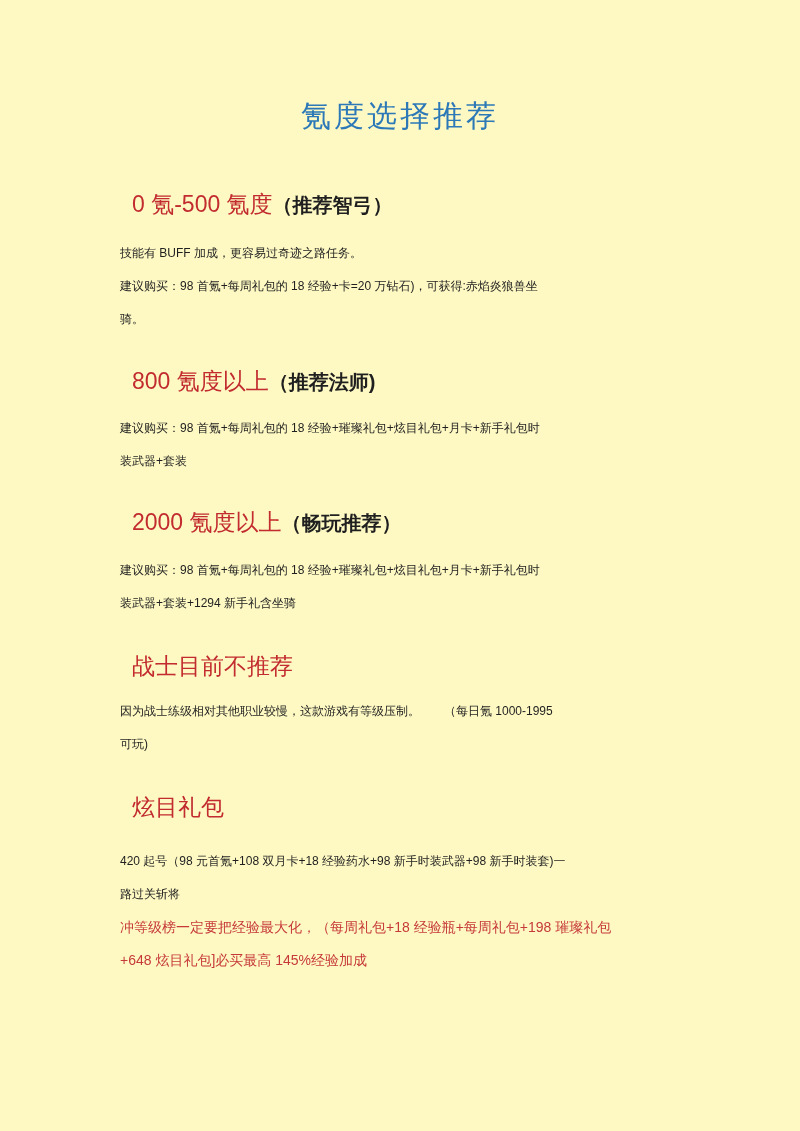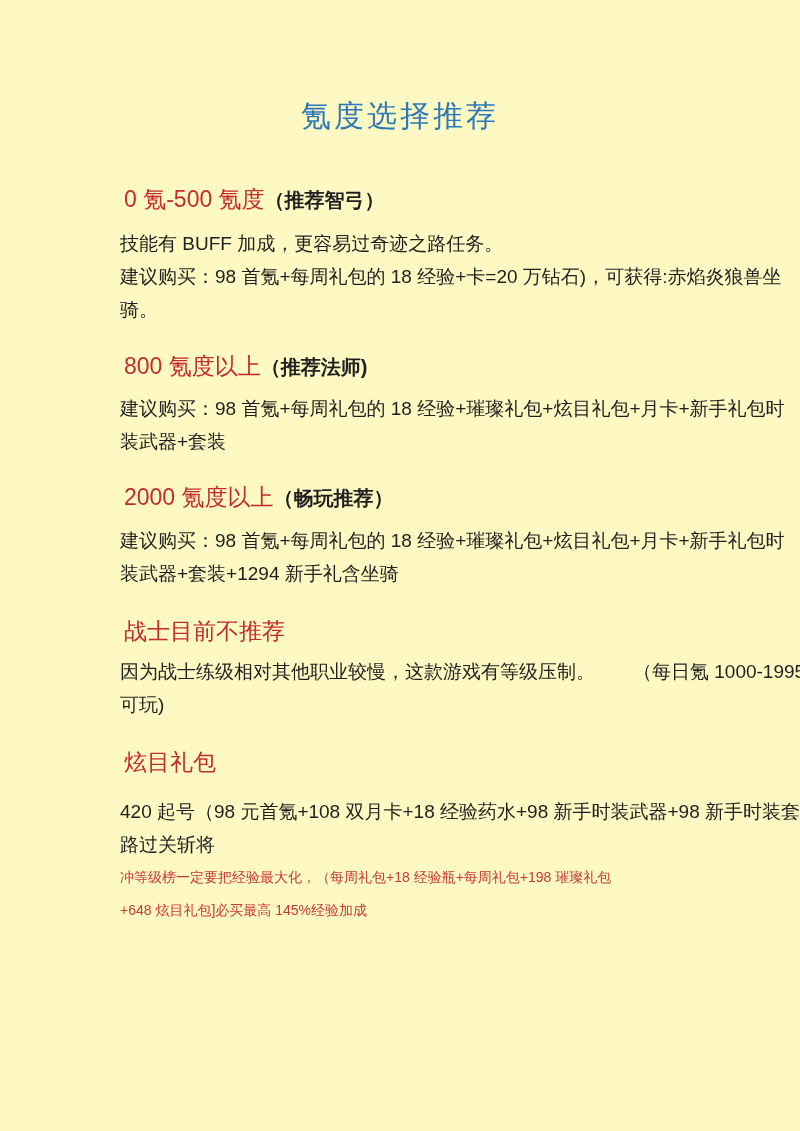--- a/index.html
+++ b/index.html
@@ -22,35 +22,35 @@
   .doc-title {
     margin: 0;
     font-size: 30px;
     line-height: 40px;
     font-weight: normal;
     letter-spacing: 3px;
     text-align: center;
     color: #2d79b8;
   }
   .section-heading {
-    margin: 27px 0 0 4px;
+    margin: 27px 0 0 12px;
     font-size: 23px;
-    line-height: 26px;
+    line-height: 36px;
     font-weight: normal;
     color: #c22b2f;
     white-space: pre;
   }
   .heading-paren {
     font-size: 20px;
     font-weight: bold;
     color: #1f1f1f;
   }
   .body-para {
     margin: 12px 0 0 0;
-    font-size: 19px;
+    font-size: 12px;
     line-height: 33px;
     white-space: pre;
     color: #1f1f1f;
   }
   .note-label {
     margin: 32px 0 0 0;
     font-size: 15px;
     line-height: 33px;
     color: #c63a3a;
     white-space: pre;

